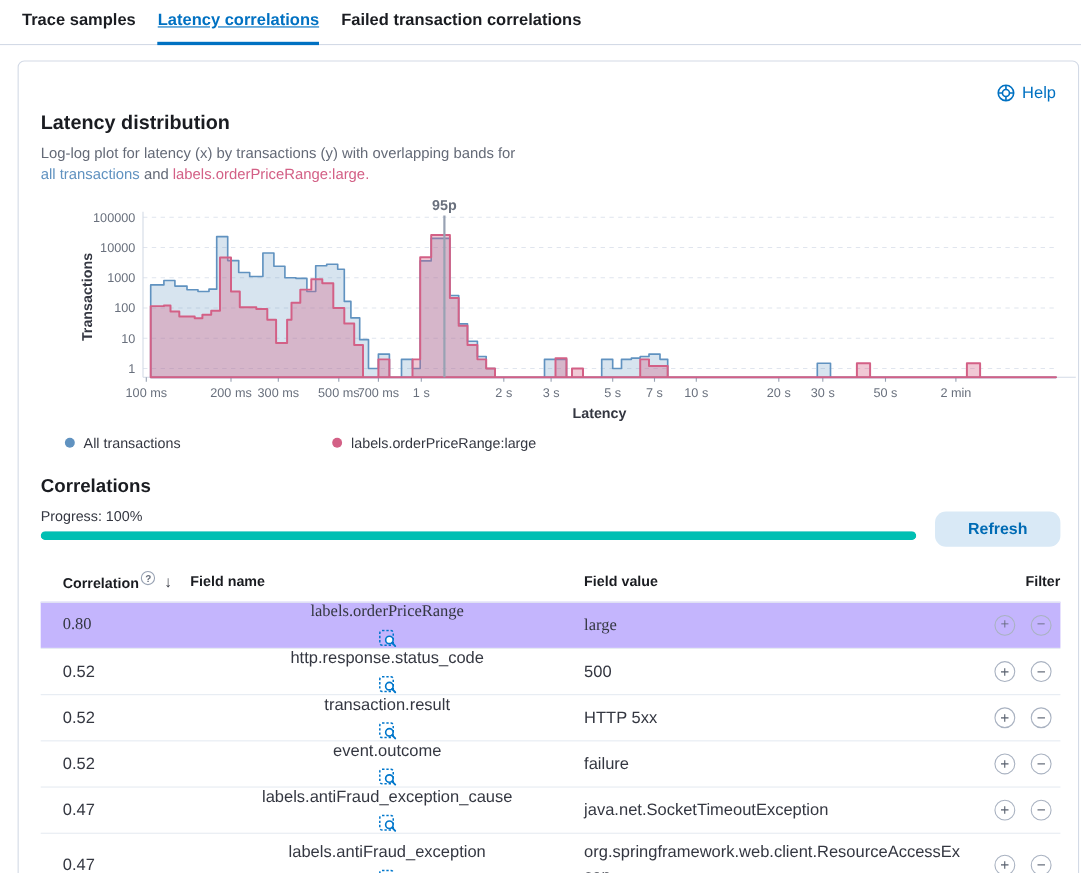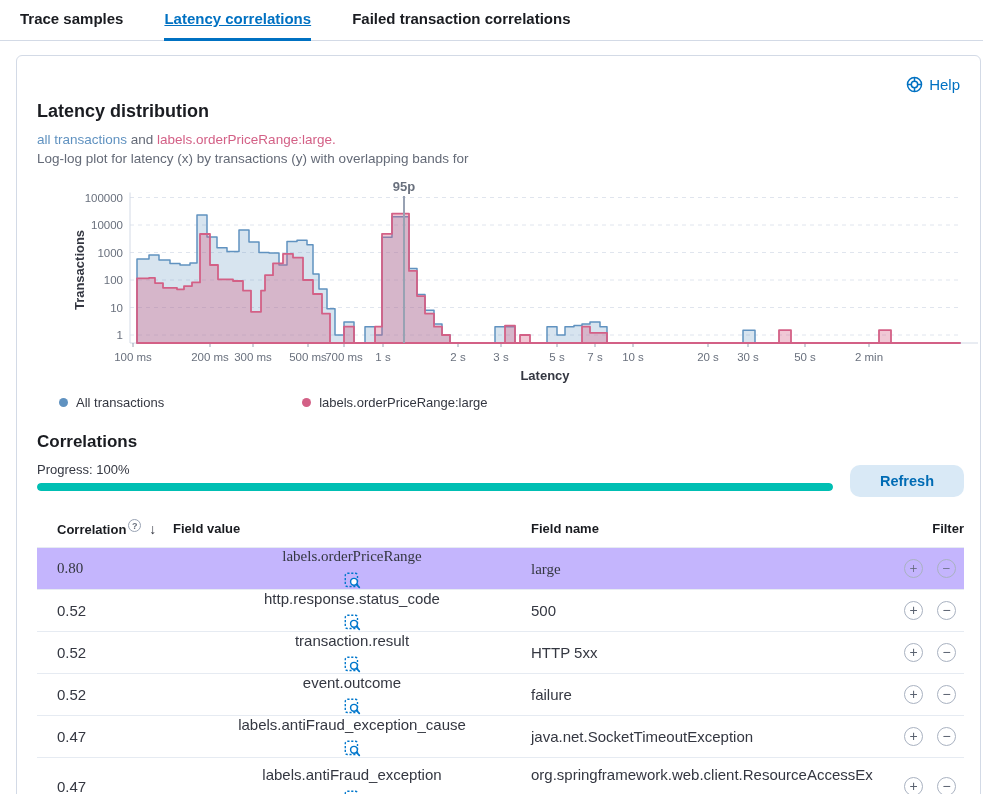--- a/index.html
+++ b/index.html
@@ -1,20 +1,20 @@
 <!DOCTYPE html>
 <html><head>
 <meta charset="utf-8">
 <style>
   * { margin:0; padding:0; box-sizing:border-box; }
   html,body { width:983px; height:794px; overflow:hidden; background:#fff;
     font-family:"Liberation Sans", sans-serif; color:#343741; }
 
   
-  .tabbar { display:flex; gap:41px; padding:10px 4px 0 20px; border-bottom:1px solid #D3DAE6; }
+  .tabbar { display:flex; gap:20px; padding:10px 4px 0 20px; border-bottom:1px solid #D3DAE6; }
   .tab { font-size:15px; font-weight:700; color:#1A1C21; padding-bottom:11px; cursor:pointer; }
   .tab.active { color:#0071C2; text-decoration:underline; border-bottom:3px solid #0071C2; margin-bottom:-1px; }
 
   
   .panel { margin:14px 2px 0 16px; width:965px; height:766px; border:1px solid #D3DAE6;
     border-radius:6px 6px 0 0; background:#fff; padding:20px 16px 0 20px; overflow:hidden; }
   .panel-head { display:flex; justify-content:space-between; align-items:flex-start; }
   .panel-head h1 { font-size:18px; font-weight:700; color:#1A1C21;margin-top:25px; }
   .help { display:flex; align-items:center; gap:6px; color:#0071C2; font-size:15px; font-weight:500;
     cursor:pointer; text-decoration:none; margin-right:4px; }
@@ -77,24 +77,24 @@
       <svg width="17" height="17" viewBox="0 0 16 16">
         <circle cx="8" cy="8" r="6.6" fill="none" stroke="#0071C2" stroke-width="1.4"></circle>
         <circle cx="8" cy="8" r="3" fill="none" stroke="#0071C2" stroke-width="1.4"></circle>
         <path d="M8 1.4v3.6 M8 11v3.6 M1.4 8h3.6 M11 8h3.6" stroke="#0071C2" stroke-width="1.4"></path>
       </svg>
       <span>Help</span>
     </a>
   </div>
 
   <div class="subtitle">
+    <div><span>Log-log plot for latency (x) by transactions (y) with overlapping bands for</span></div>
     <div>
       <a class="lnk-blue">all transactions</a><span> and </span><a class="lnk-pink">labels.orderPriceRange:large</a><span class="lnk-pink">.</span>
     </div>
-    <div><span>Log-log plot for latency (x) by transactions (y) with overlapping bands for</span></div>
   </div>
 
   <svg id="chart-svg" width="910" height="205" viewBox="0 0 910 205">
       <line x1="60" y1="155" x2="890" y2="155" stroke="#E0E5EE" stroke-width="1" stroke-dasharray="4 4"></line>
       <text x="53" y="159" text-anchor="end" font-size="11.5" fill="#69707D">1</text>
       <line x1="60" y1="127.5" x2="890" y2="127.5" stroke="#E0E5EE" stroke-width="1" stroke-dasharray="4 4"></line>
       <text x="53" y="131.5" text-anchor="end" font-size="11.5" fill="#69707D">10</text>
       <line x1="60" y1="100" x2="890" y2="100" stroke="#E0E5EE" stroke-width="1" stroke-dasharray="4 4"></line>
       <text x="53" y="104" text-anchor="end" font-size="11.5" fill="#69707D">100</text>
       <line x1="60" y1="72.5" x2="890" y2="72.5" stroke="#E0E5EE" stroke-width="1" stroke-dasharray="4 4"></line>
@@ -163,22 +163,22 @@
         <div class="progress-fill" id="progress-fill" style="width: 100%;"></div>
       </div>
     </div>
     <button class="refresh">Refresh</button>
   </div>
 
   <div class="thead">
     <div class="th">
       <span>Correlation</span><span class="qmark">?</span><span class="sort-arrow">↓</span>
     </div>
+    <div class="th">Field name</div>
     <div class="th">Field value</div>
-    <div class="th">Field name</div>
     <div class="th right">Filter</div>
   </div>
   <div id="corr-rows">
       <div class="trow hl">
         <div class="c-corr">0.80</div>
         <div class="c-field">
           <span>labels.orderPriceRange</span>
           <svg width="17" height="17" viewBox="0 0 16 16" class="fs-icon">
             <rect x="1.2" y="1.2" width="11.5" height="12.5" rx="2" fill="none" stroke="#0077CC" stroke-width="1.3" stroke-dasharray="2 1.6"></rect>
             <circle cx="9.4" cy="9.2" r="3.2" fill="#fff" stroke="#0077CC" stroke-width="1.4"></circle>

